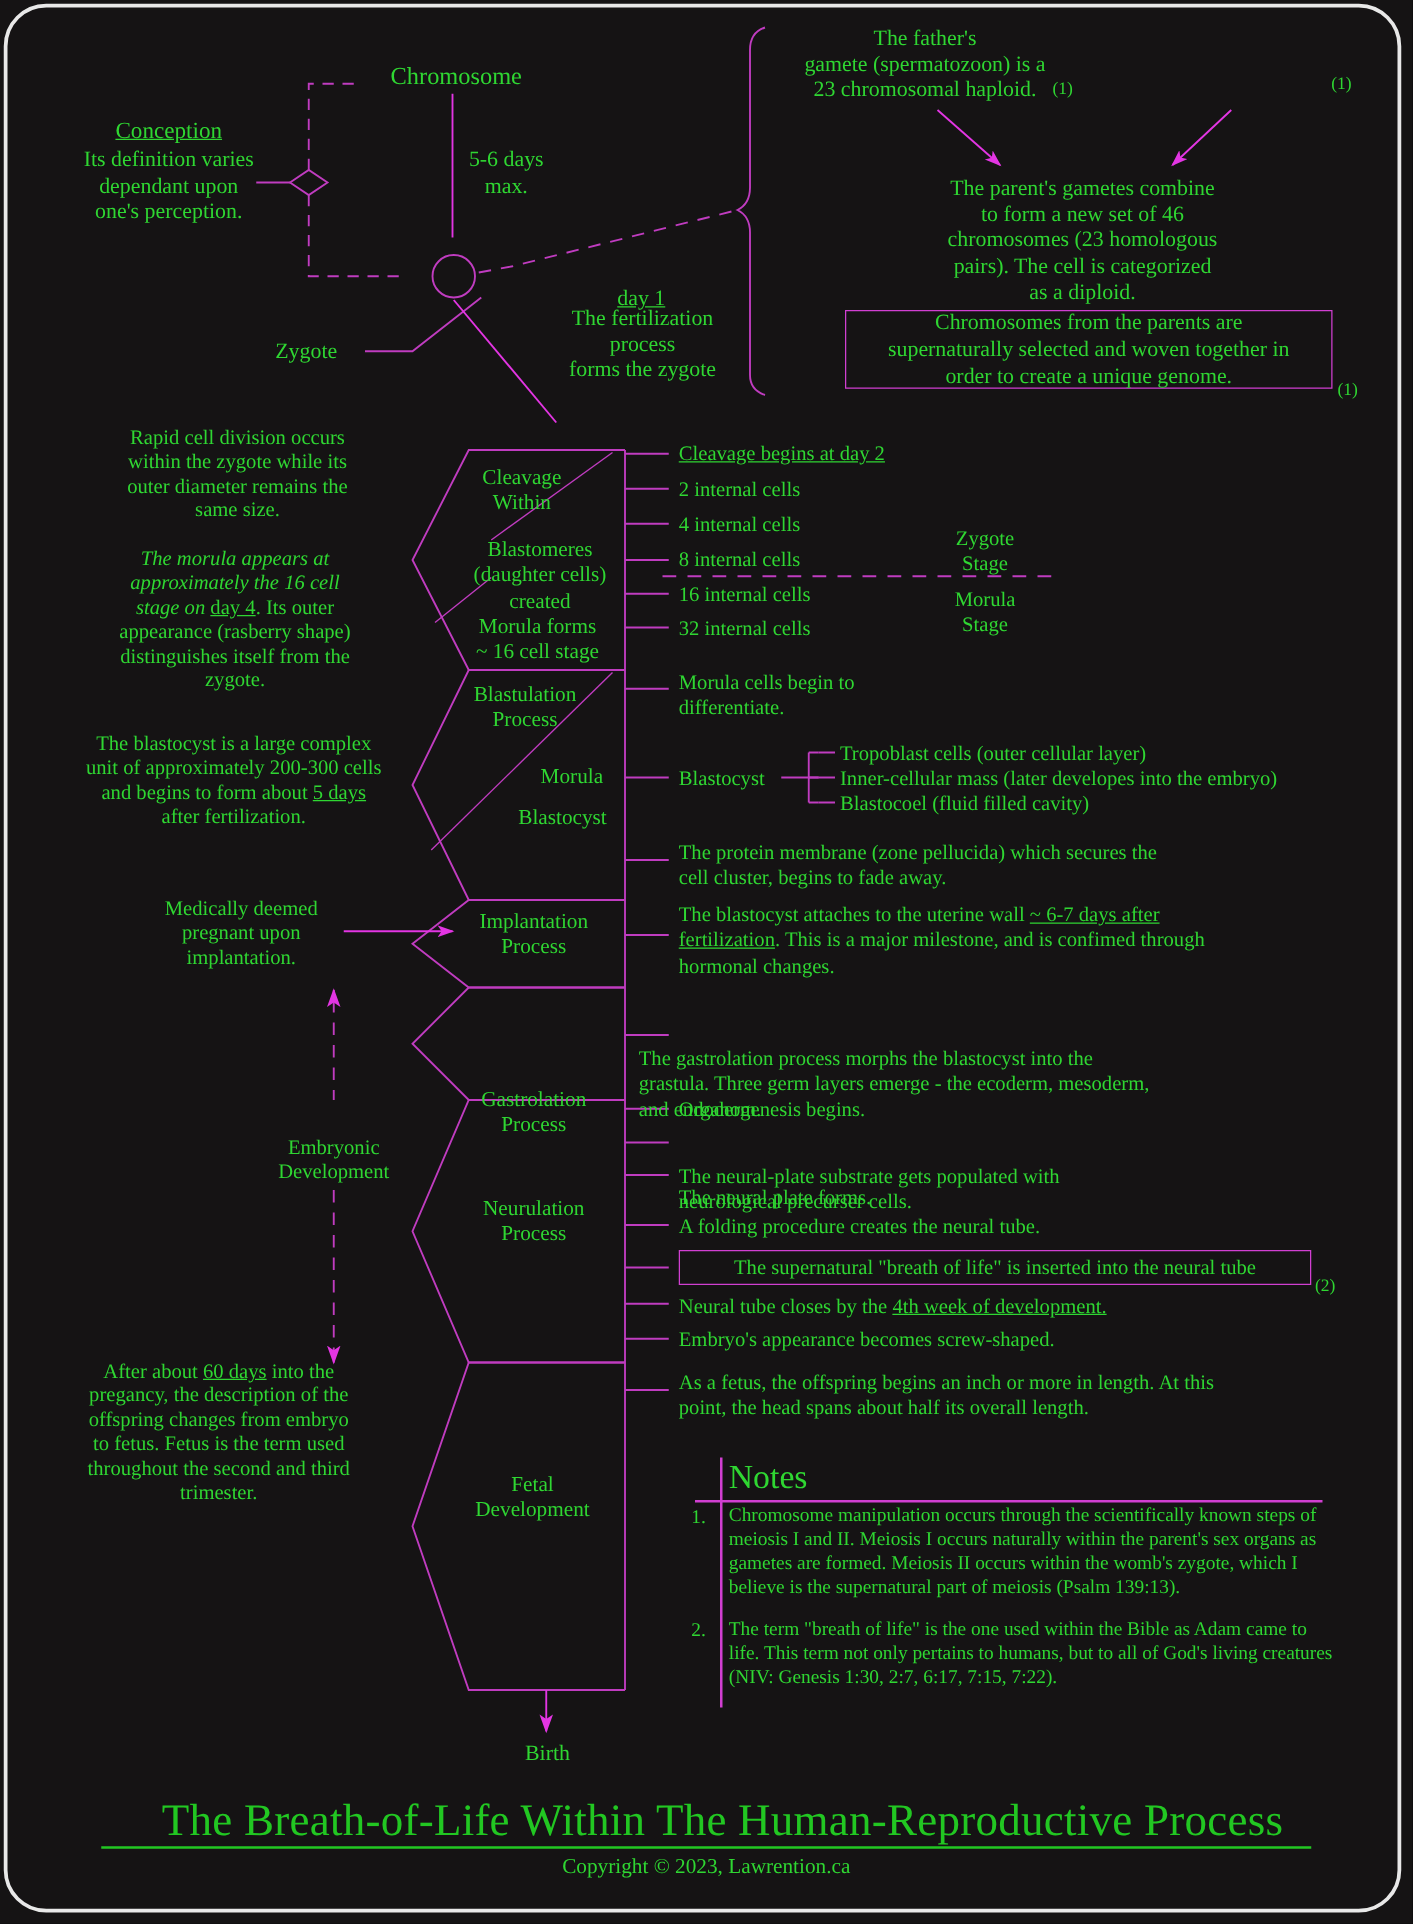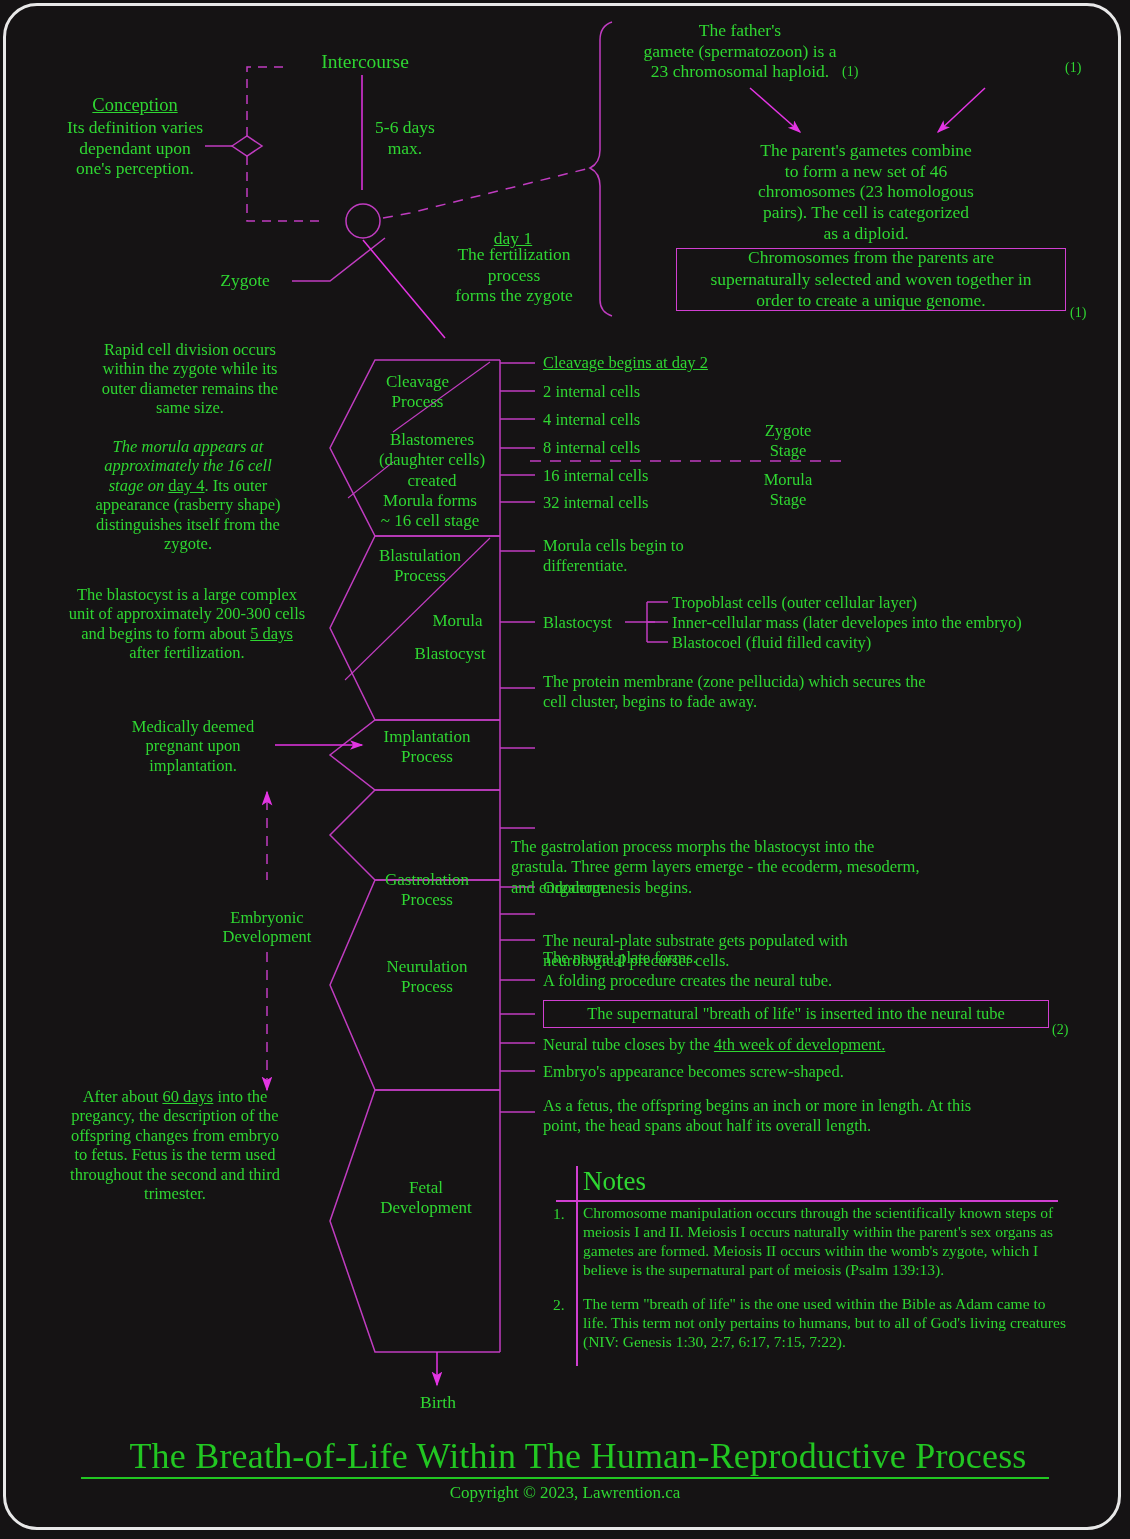--- a/index.html
+++ b/index.html
@@ -132,21 +132,21 @@
       <path d="M500,1112 L535,1112"></path>
 
       <path d="M625,622 L655,622"></path>
       <path d="M655,602 L647,602 M647,602 L647,642 M647,642 L655,642 M647,622 L655,622"></path>
       <path d="M655,602 L668,602 M655,622 L668,622 M655,642 L668,642"></path>
 
       <path d="M530,461 L845,461" stroke-dasharray="11,9"></path>
     </g>
   </svg>
 
-  <div class="txt ctr fs19" style="left:300px;top:50px;width:130px;">Intercourse</div>
+  <div class="txt ctr fs19" style="left:300px;top:50px;width:130px;">Chromosome</div>
 
   <div class="txt ctr fs18 u" style="left:55px;top:95px;width:160px;">Conception</div>
   <div class="txt ctr fs17" style="left:40px;top:117px;width:190px;white-space:pre-line;">Its definition varies
 dependant upon
 one's perception.</div>
 
   <div class="txt ctr fs17" style="left:340px;top:117px;width:130px;white-space:pre-line;">5-6 days
 max.</div>
 
   <div class="txt ctr fs17" style="left:200px;top:270px;width:90px;">Zygote</div>
@@ -199,21 +199,21 @@
 Development</div>
 
   <div class="txt ctr fs16" style="left:45px;top:1060px;width:260px;margin-top:27px;"><span style="white-space:pre-line;">After about </span><span class="u">60 days</span><span style="white-space:pre-line;"> into the
 pregancy, the description of the
 offspring changes from embryo
 to fetus. Fetus is the term used
 throughout the second and third
 trimester.</span></div>
 
   <div class="band-lbl" style="left:355px;top:372px;width:125px;white-space:pre-line;">Cleavage
-Process</div>
+Within</div>
   <div class="band-lbl" style="left:362px;top:430px;width:140px;white-space:pre-line;">Blastomeres
 (daughter cells)
 created</div>
   <div class="band-lbl" style="left:360px;top:491px;width:140px;white-space:pre-line;">Morula forms
 ~ 16 cell stage</div>
   <div class="band-lbl" style="left:355px;top:546px;width:130px;white-space:pre-line;">Blastulation
 Process</div>
   <div class="band-lbl" style="left:400px;top:611px;width:115px;white-space:pre-line;">Morula</div>
   <div class="band-lbl" style="left:390px;top:644px;width:120px;white-space:pre-line;">Blastocyst</div>
   <div class="band-lbl" style="left:362px;top:727px;width:130px;white-space:pre-line;">Implantation
@@ -241,20 +241,23 @@
 differentiate.</div>
 
   <div class="tickrow" style="left:543px;top:613px;">Blastocyst</div>
   <div class="tickrow" style="left:672px;top:593px;">Tropoblast cells (outer cellular layer)</div>
   <div class="tickrow" style="left:672px;top:613px;">Inner-cellular mass (later developes into the embryo)</div>
   <div class="tickrow" style="left:672px;top:633px;">Blastocoel (fluid filled cavity)</div>
 
   <div class="tickrow" style="left:543px;top:672px;white-space:pre-line;">The protein membrane (zone pellucida) which secures the
 cell cluster, begins to fade away.</div>
 
+  <div class="tickrow" style="left:543px;top:722px;width:510px;"><span>The blastocyst attaches to the uterine wall </span><span class="u">~ 6-7 days after</span><span style="white-space:pre-line;">
+</span><span class="u">fertilization</span><span style="white-space:pre-line;">. This is a major milestone, and is confimed through
+hormonal changes.</span></div>
 
   <div class="tickrow" style="left:511px;top:805px;white-space:pre-line;margin-top:32px;">The gastrolation process morphs the blastocyst into the
 grastula. Three germ layers emerge - the ecoderm, mesoderm,
 and endoderm.</div>
 
   <div class="tickrow" style="left:543px;top:878px;">Organogenesis begins.</div>
   <div class="tickrow" style="left:543px;top:948px;">The neural plate forms.</div>
   <div class="tickrow" style="left:543px;top:931px;white-space:pre-line;">The neural-plate substrate gets populated with
 neurological precurser cells.</div>
   <div class="tickrow" style="left:543px;top:971px;">A folding procedure creates the neural tube.</div>

